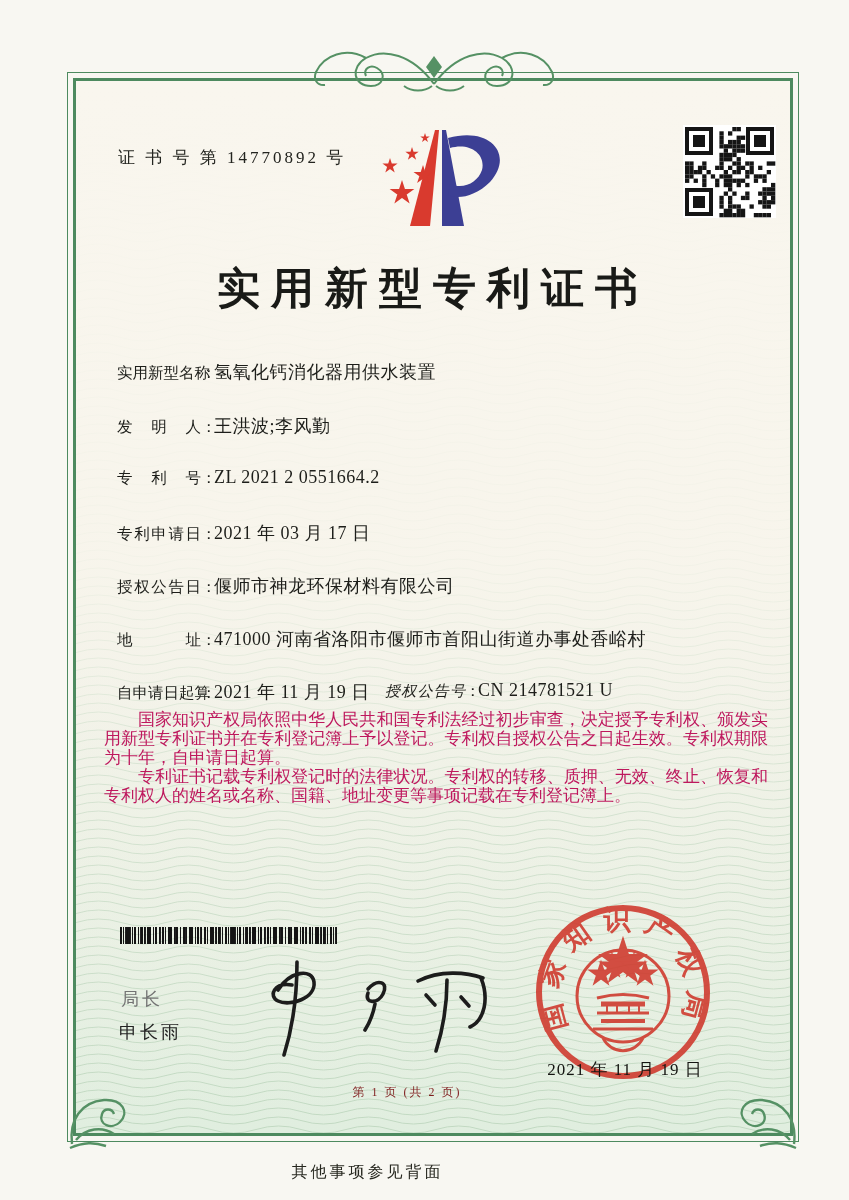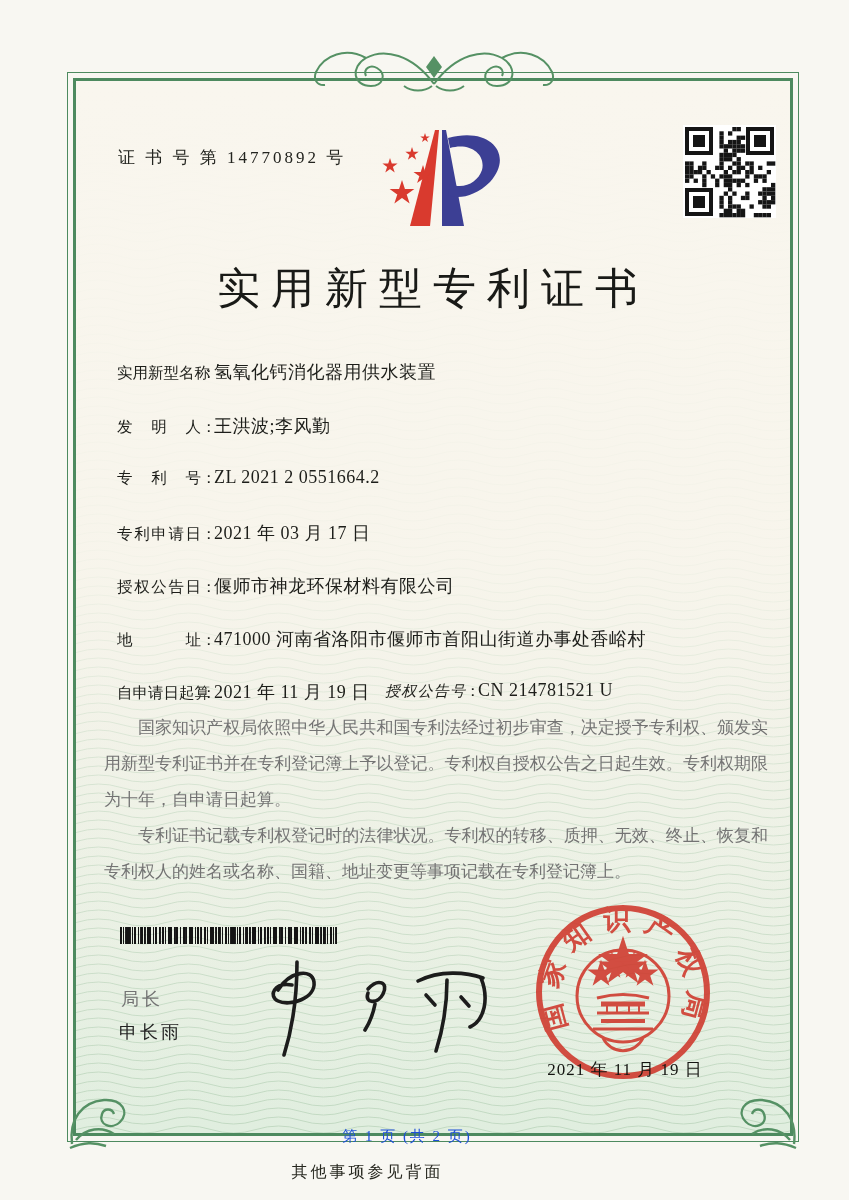--- a/index.html
+++ b/index.html
@@ -11,45 +11,45 @@
   .frame-outer { position:absolute; left:67px; top:72px; width:732px; height:1070px;
     border:1.5px solid #4d8a5f; }
   .frame-inner { position:absolute; left:73px; top:78px; width:720px; height:1058px;
     border:3px solid #4d8a5f; }
   .bg-svg { position:absolute; left:76px; top:81px; }
   .orn { position:absolute; }
   .cert-no { position:absolute; left:118px; top:146px; font-size:17px; letter-spacing:3px; color:#23241f; }
   .logo { position:absolute; left:368px; top:126px; }
   .qr { position:absolute; left:683px; top:125px; }
   .title { position:absolute; left:67px; top:260px; width:732px; text-align:center;
-    font-size:43px; font-weight:normal; letter-spacing:11px; color:#191a17; }
+    font-size:43px; font-weight:bold; letter-spacing:11px; color:#191a17; }
   .frow { position:absolute; left:117px; white-space:nowrap; color:#1d1e1a; }
   .flabel { display:inline-block; width:84px; font-size:15.5px; text-align:justify; text-align-last:justify; vertical-align:baseline; }
   .fcolon { display:inline-block; width:13px; font-size:15.5px; }
   .fvalue { font-size:18px; letter-spacing:0.5px;margin-top:8px; }
   .g2 { position:absolute; left:268px; top:0; white-space:nowrap; }
   .g2 .flabel { width:80px; font-size:15px;font-style:italic; }
   .paras { position:absolute; left:104px; top:710px; width:664px; font-size:17px;
-    line-height:36px; color:#737373; text-align:justify; }
+    line-height:19px; color:#be185d; text-align:justify; }
   .paras p { text-indent:2em; }
   .barcode { position:absolute; left:120px; top:927px; width:217px; height:17px;
     background:
       repeating-linear-gradient(90deg,#141414 0 1px,transparent 1px 3px),
       repeating-linear-gradient(90deg,#141414 0 2px,transparent 2px 7px),
       repeating-linear-gradient(90deg,#222 0 1px,transparent 1px 5px); }
   .signer-title { position:absolute; left:121px; top:987px; font-size:18px; letter-spacing:3px;
     font-family:"Liberation Sans", sans-serif; color:#737373; }
   .signer-name { position:absolute; left:119px; top:1020px; font-size:18px; letter-spacing:3px;
     font-family:"Liberation Sans", sans-serif; color:#222; }
   .signature { position:absolute; left:250px; top:958px; }
   .seal { position:absolute; left:525px; top:900px; }
   .seal-date { position:absolute; left:527px; top:1058px; width:196px; text-align:center;
     font-size:17px; letter-spacing:1px; color:#141511; }
-  .page-no { position:absolute; left:117px; top:1127px; width:580px; text-align:center;
-    font-size:15px; letter-spacing:2px; color:#1d4ed8; }
+  .page-no { position:absolute; left:117px; top:1084px; width:580px; text-align:center;
+    font-size:12px; letter-spacing:2px; color:#7f1d1d; }
   .back-note { position:absolute; left:0; top:1162px; width:735px; text-align:center;
     font-size:16px; letter-spacing:3px; color:#26271f; }
 </style>
 </head>
 <body>
 
 <div class="page">
 
   <div class="edge-shadow"></div>
 

